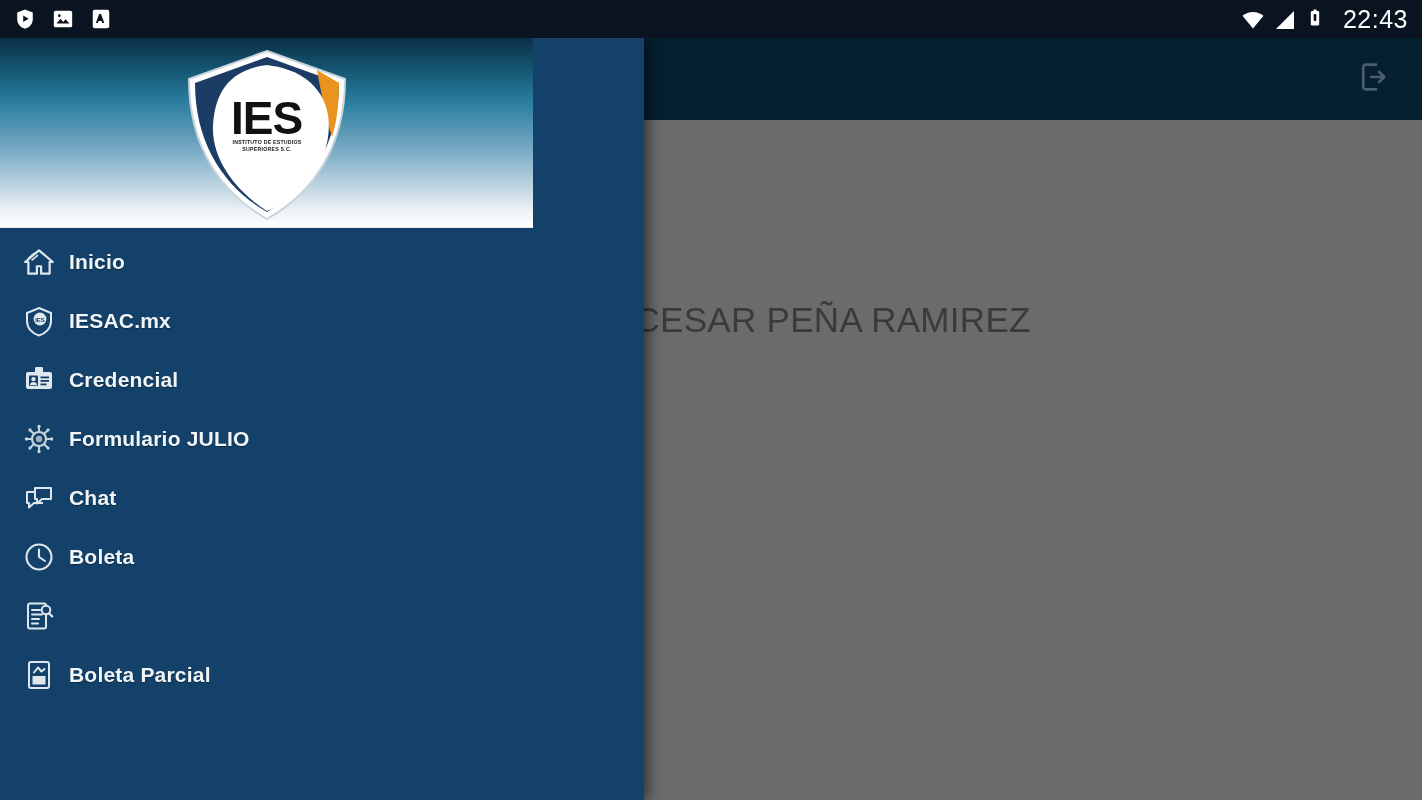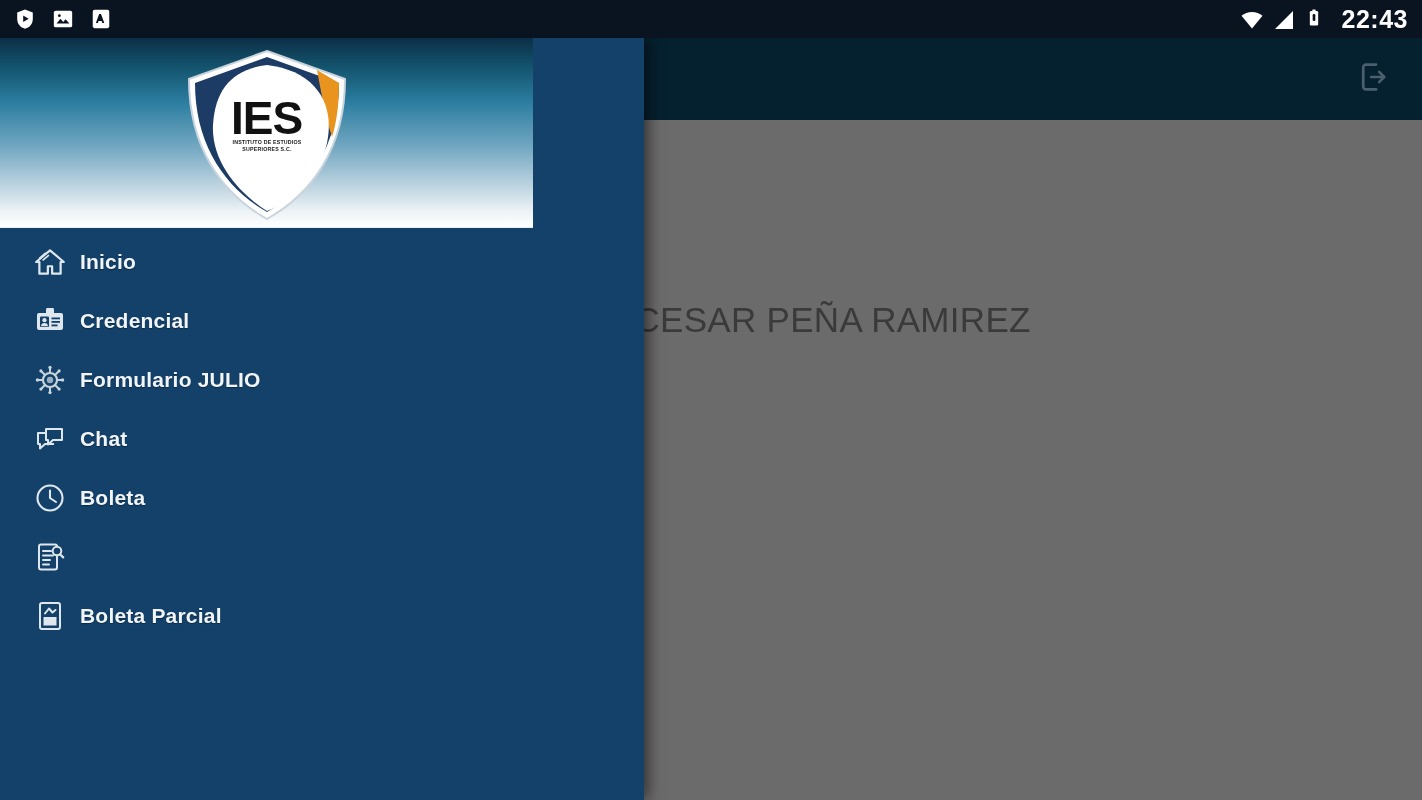--- a/index.html
+++ b/index.html
@@ -16,21 +16,21 @@
     position:absolute; left:0; top:0; width:1422px; height:38px;
     background:#0a1420;
     display:flex; align-items:center; justify-content:space-between;
     padding:0 14px 0 14px;
     z-index:60;
   }
   .sb-left{ display:flex; align-items:center; gap:16px; }
   .sb-right{ display:flex; align-items:center; gap:10px; }
   .sb-ico{ width:22px; height:22px; display:block; }
   .sb-time{
-    color:#ffffff; font-size:25px; font-weight:bold; letter-spacing:.5px;
+    color:#ffffff; font-size:25px; font-weight:normal; letter-spacing:.5px;
     margin-left:6px; line-height:1;
   }
 
   
   .appbar{
     position:absolute; left:0; top:38px; width:1422px; height:82px;
     background:#05202f;
     z-index:10;
   }
   .logout-btn{
@@ -72,23 +72,22 @@
   .logo-sub{
     position:absolute; left:0; right:0; top:96px;
     text-align:center; font-size:5px; color:#1a1a1a;
     letter-spacing:.2px; line-height:1.35; font-weight:bold;
     transform:scaleX(1.05);
   }
 
   .menu{ padding-top:4px; }
   .menu-item{
     display:flex; align-items:center;
-    height:59px; padding-left:4px;
+    height:59px; padding-left:20px;
     cursor:pointer;
-    margin-left:27px;
   }
   .mi-icon{
     width:38px; height:38px; flex:0 0 38px;
     display:flex; align-items:center; justify-content:center;
     margin-right:11px;
   }
   .mi-icon svg{ display:block; }
   .mi-label{
     color:#f2f5f8; font-size:21px; font-weight:bold;
     letter-spacing:.2px; white-space:nowrap;
@@ -186,20 +185,30 @@
       <div class="menu-item">
         <span class="mi-icon">
           <svg viewBox="0 0 32 32" width="34" height="34">
             <path d="M16 5 3 16h3v11h8v-7h4v7h8V16h3L16 5z" fill="none" stroke="#dfe7ee" stroke-width="2.1" stroke-linejoin="round"></path>
             <path d="M6 12.5 12 7.5M9 14.5 15 9.5" stroke="#dfe7ee" stroke-width="1.6"></path>
           </svg>
         </span>
         <span class="mi-label">Inicio</span>
       </div>
 
+      <div class="menu-item">
+        <span class="mi-icon">
+          <svg viewBox="0 0 32 32" width="32" height="32">
+            <path d="M16 3 28 8v8c0 7-5 12.5-12 14.5C9 28.5 4 23 4 16V8l12-5z" fill="none" stroke="#dfe7ee" stroke-width="2"></path>
+            <circle cx="17" cy="14" r="6.4" fill="#dfe7ee"></circle>
+            <text x="17" y="16.6" font-size="6" font-weight="bold" fill="#134169" text-anchor="middle" font-family="Liberation Sans, sans-serif">IES</text>
+          </svg>
+        </span>
+        <span class="mi-label">IESAC.mx</span>
+      </div>
 
 
       <div class="menu-item">
         <span class="mi-icon">
           <svg viewBox="0 0 32 32" width="32" height="32">
             <rect x="3" y="8" width="26" height="17" rx="2" fill="#dfe7ee"></rect>
             <rect x="12" y="3" width="8" height="6" rx="1.4" fill="#dfe7ee"></rect>
             <rect x="6" y="11.5" width="9" height="10.5" rx="1" fill="#134169"></rect>
             <circle cx="10.5" cy="15.2" r="2.1" fill="#dfe7ee"></circle>
             <path d="M7 21.2c0-2 1.6-3.1 3.5-3.1s3.5 1.1 3.5 3.1H7z" fill="#dfe7ee"></path>

